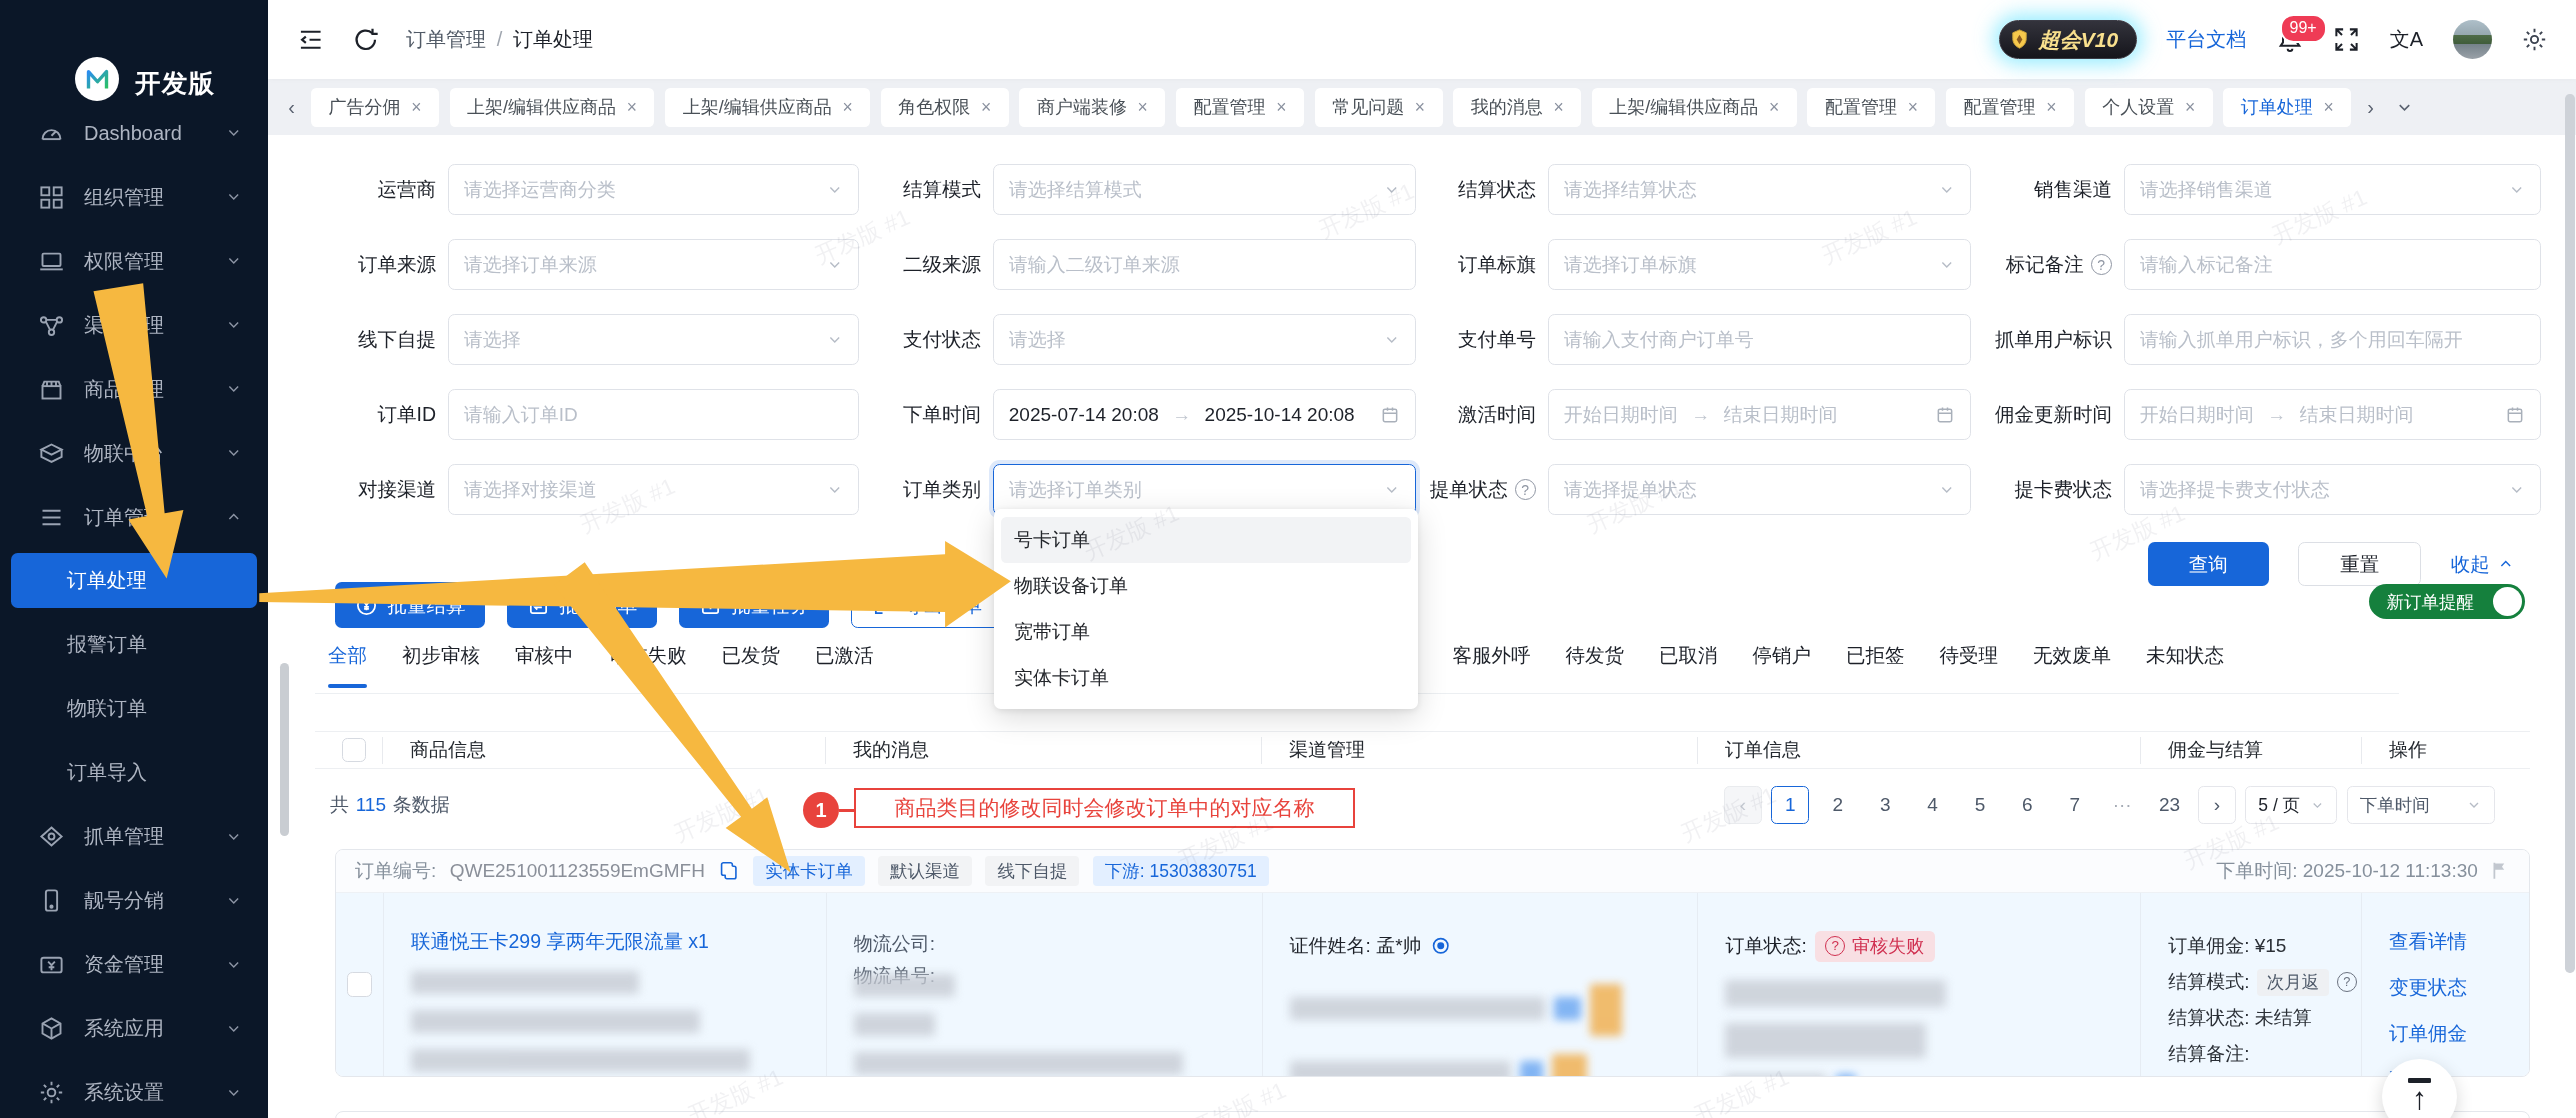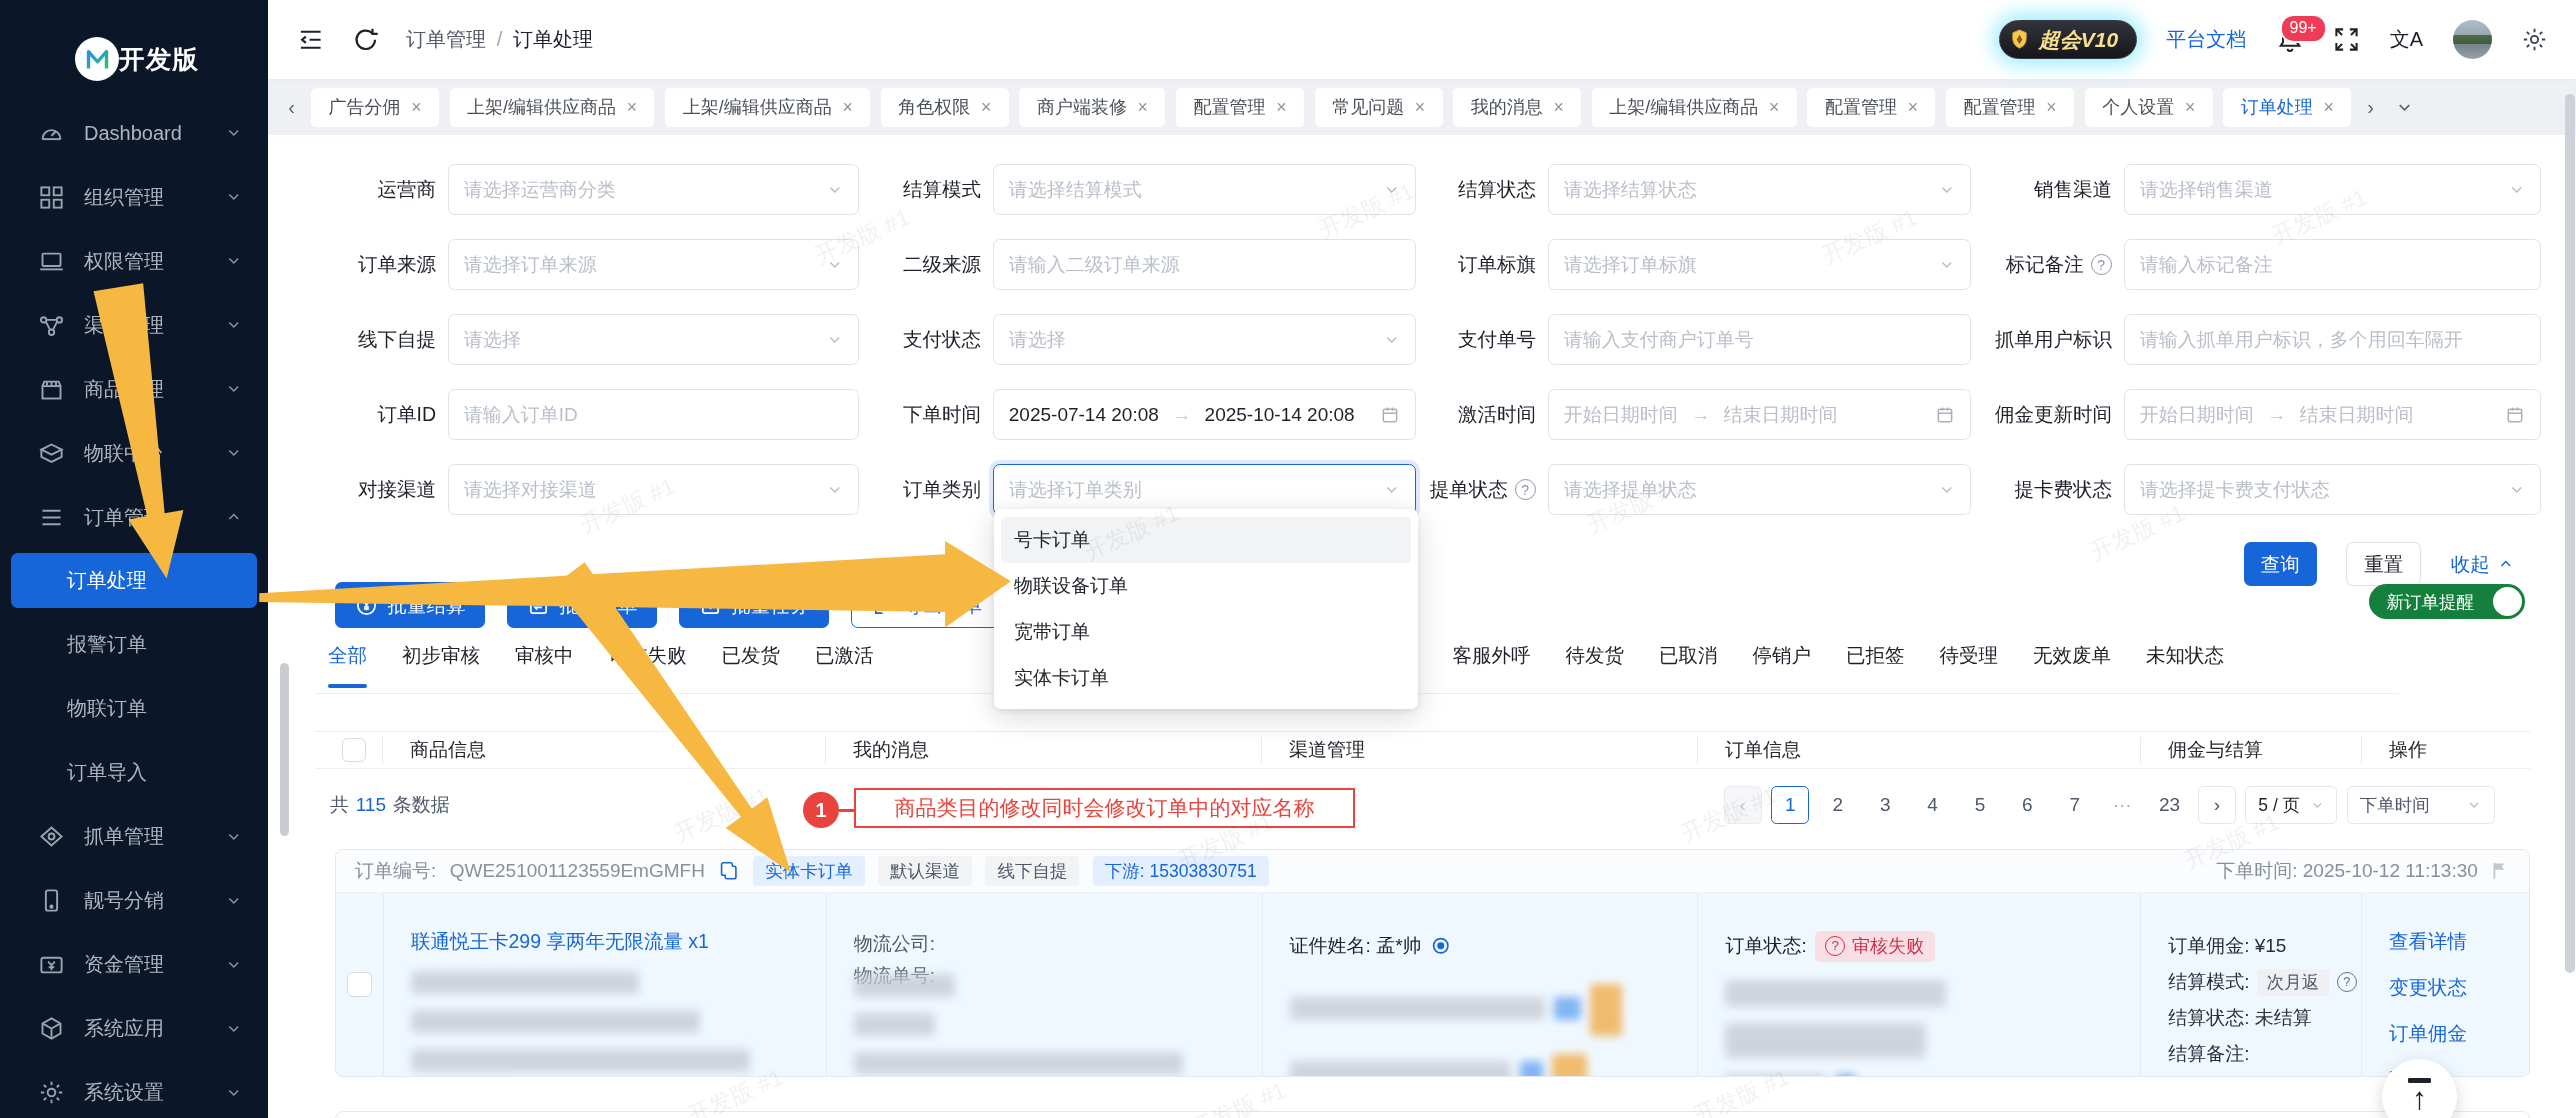--- a/index.html
+++ b/index.html
@@ -1,21 +1,21 @@
 <!DOCTYPE html>
 <html style="font-size:10.7px"><head>
 <meta charset="utf-8">
 <style>
   *{margin:0;padding:0;box-sizing:border-box}
   html,body{width:2576px;height:1118px;overflow:hidden;background:#fff;
     font-family:"Liberation Sans","DejaVu Sans",sans-serif;color:#1d2129}
   svg{display:block}
   
   .sidebar{position:absolute;left:0;top:0;width:268px;height:1118px;background:#0b1728;z-index:10}
-  .logo{height:101px;display:flex;align-items:center;padding:17.5px 0 0 75px}
+  .logo{height:101px;display:flex;align-items:flex-end;gap:16px;padding:17.5px 0 0 75px}
   .logo-c{width:44px;height:44px;border-radius:50%;background:#fff;display:flex;align-items:center;justify-content:center;flex:none}
   .logo-t{color:#fff;font-size:25.5px;font-weight:700;letter-spacing:1.3px}
   .mi{height:64px;display:flex;align-items:center;gap:19px;padding:0 25.5px 0 38px;color:#aeb5c2;font-size:20px;cursor:pointer}
   .mic{width:27px;height:27px;color:#9aa3b2;flex:none}
   .mch{margin-left:auto;color:#8d95a5}
   .smi{height:64px;display:flex;align-items:center;padding-left:67px;color:#aeb5c2;font-size:20px;cursor:pointer}
   .smi.active{height:55px;margin:4px 10.7px 4.7px;padding-left:56px;background:#1766d9;border-radius:6.7px;color:#fff}
   
   .topbar{position:absolute;left:268px;top:0;width:2308px;height:79px;background:#fff;display:flex;align-items:center;padding:0 28px;z-index:12;box-shadow:0 1.3px 5.4px rgba(29,35,41,.04)}
   .tb-ic{width:29.5px;height:29.5px;color:#1d2129;margin-right:25.5px}
@@ -54,21 +54,21 @@
   .cal{margin-left:auto;color:#a9b0ba;flex:none}
   .dval{color:#1d2129;white-space:nowrap}
   
   .btnrow{margin:67px 0 0 67px;display:flex;gap:21.5px;align-items:center}
   .btn{height:46px;border-radius:6.7px;font-size:19.5px;display:flex;align-items:center;gap:9.4px;padding:0 20px;cursor:pointer;white-space:nowrap}
   .btn.primary{background:#1766d9;color:#fff}
   .btn.outline{background:#fff;border:1.3px solid #1766d9;color:#1766d9;position:relative}
   .btn.rel{position:relative}
   .nbnew{position:absolute;top:-16px;right:-14.8px;width:32px;height:32px;border-radius:50%;background:#dd3a5d;color:#fff;font-size:16px;display:flex;align-items:center;justify-content:center}
   .querybar{position:absolute;top:408px;right:62px;display:flex;gap:29.5px;align-items:center;z-index:8}
-  .qbtn{height:44px;padding:0 17px;border-radius:6.7px;font-size:19.5px;display:flex;align-items:center;cursor:pointer}
+  .qbtn{height:44px;padding:0 41px;border-radius:6.7px;font-size:19.5px;display:flex;align-items:center;cursor:pointer}
   .qbtn.blue{background:#1766d9;color:#fff}
   .qbtn.plain{background:#fff;border:1.3px solid #dcdfe5;color:#1d2129}
   .fold{color:#1766d9;font-size:19.5px;display:flex;align-items:center;gap:6.7px;cursor:pointer}
   .newtoggle{position:absolute;top:450px;right:51px;width:156px;height:35px;background:#15803d;border-radius:17.5px;color:#fff;font-size:17.5px;display:flex;align-items:center;padding-left:17.5px;z-index:8;cursor:pointer}
   .knob{position:absolute;right:2.7px;top:2.7px;width:29.5px;height:29.5px;border-radius:50%;background:#fff}
   
   .stabs{position:absolute;top:508px;left:60px;display:flex;gap:35px;font-size:19.5px;color:#1d2129;z-index:7}
   .stab{cursor:pointer;white-space:nowrap}
   .stab.active{color:#1766d9;position:relative}
   .stab.active::after{content:'';position:absolute;left:0;bottom:-19px;width:100%;height:4px;border-radius:2px;background:#1766d9}

